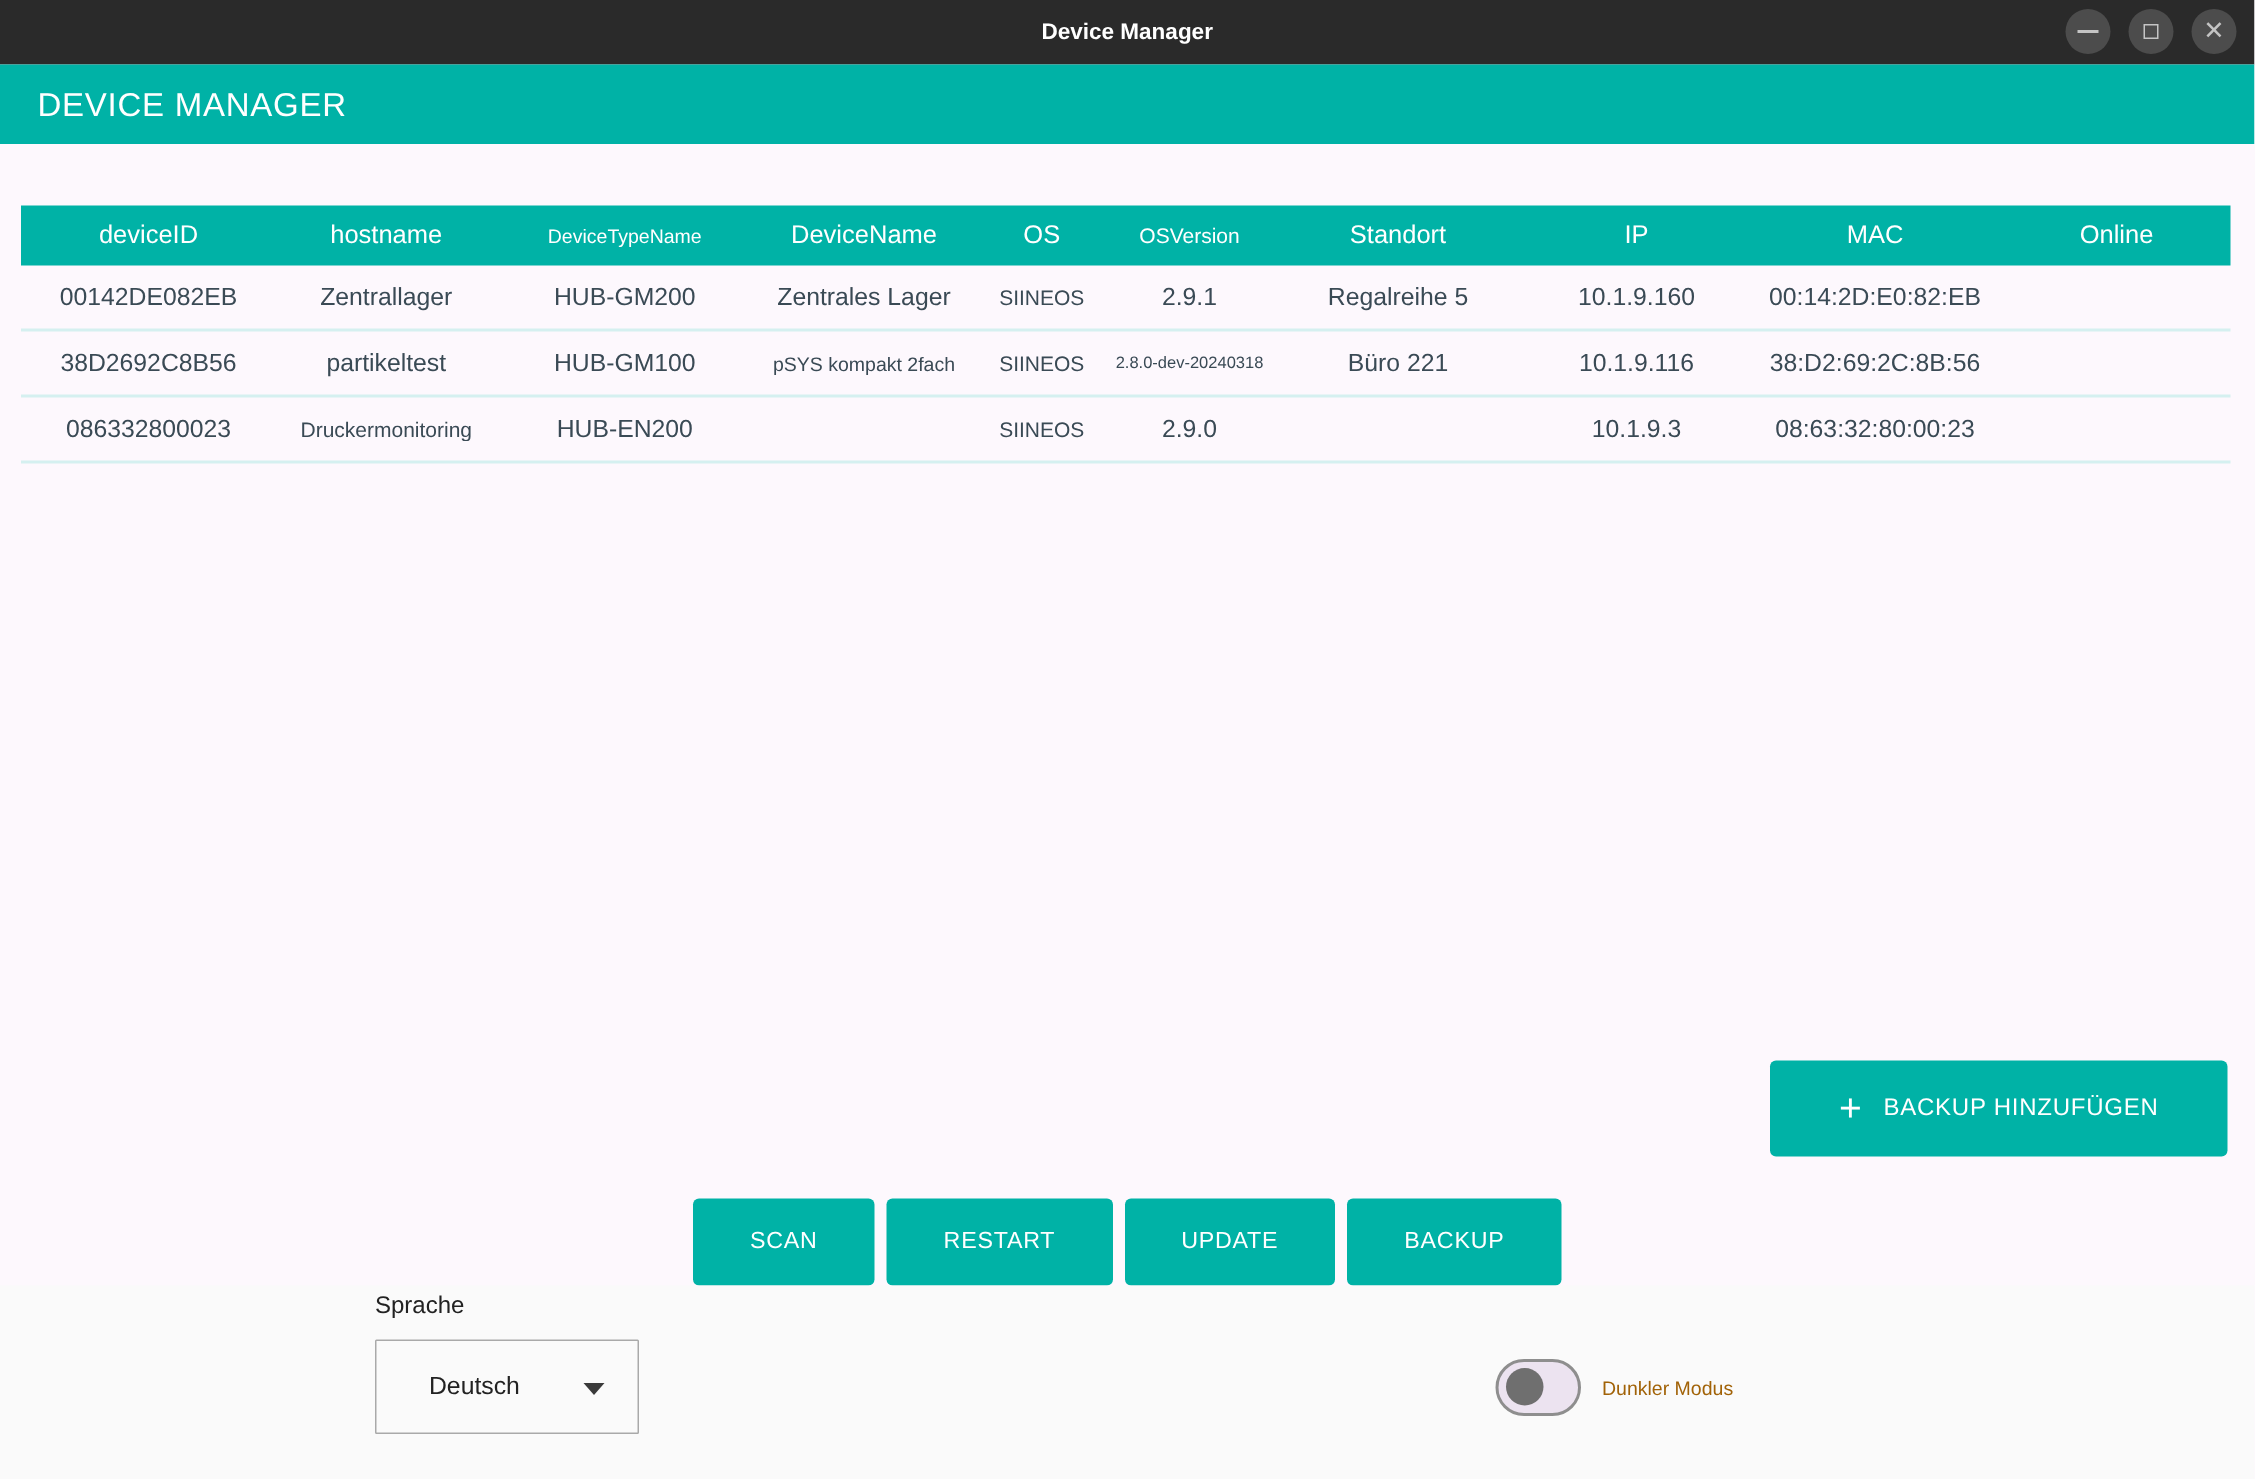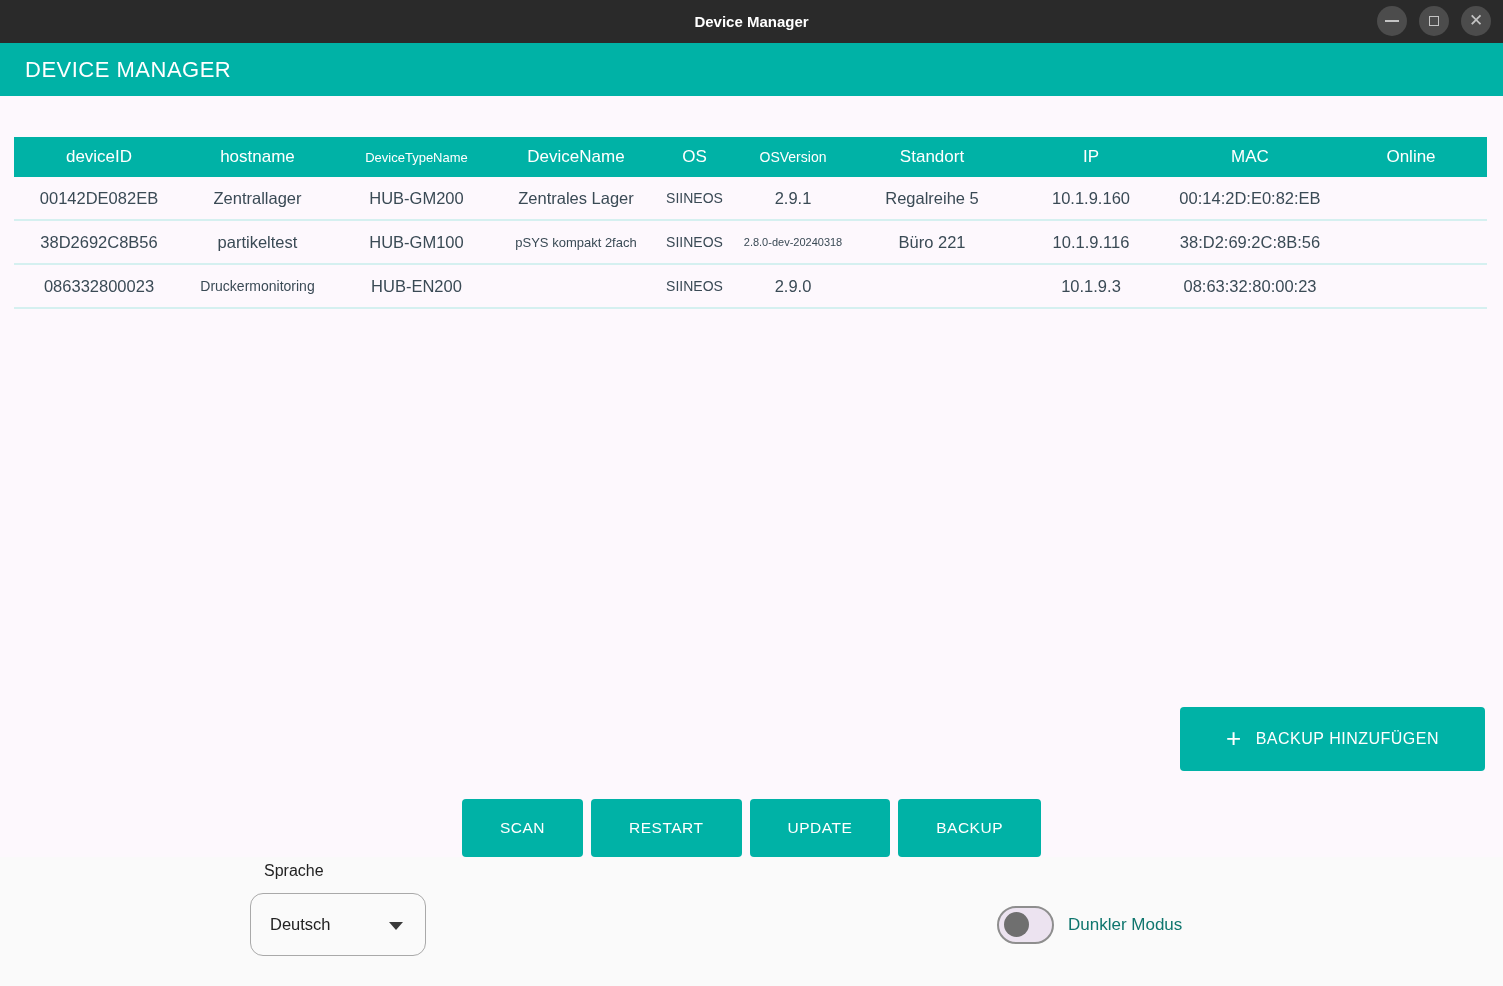--- a/index.html
+++ b/index.html
@@ -91,30 +91,30 @@
     display:flex; justify-content:center; gap:8px;
   }
   .action-row .btn { height:58px; padding:16px 38px; font-size:15.5px; }
 
   
   .bottom-panel {
     position:absolute; top:857px; left:0; width:100%; height:129px;
     background:#fafafa;
   }
   .lang-label {
-    position:absolute; left:264px; top:5px;
+    position:absolute; left:250px; top:5px;
     font-size:16px; color:#222;
   }
   .lang-select {
     position:absolute; left:250px; top:36px;
     width:176px; height:63px;
-    border:1px solid #a9a9a9; border-radius:13px;
+    border:1px solid #a9a9a9; border-radius:1px;
     background:transparent;
     display:flex; align-items:center;
-    padding-left:19px; font-size:16.5px; color:#222;
+    padding-left:35px; font-size:16.5px; color:#222;
     cursor:pointer;
   }
   .select-arrow {
     position:absolute; right:22px; top:28px;
     width:0; height:0;
     border-left:7px solid transparent;
     border-right:7px solid transparent;
     border-top:8px solid #3a3a3a;
   }
   .dark-toggle-wrap {
@@ -124,21 +124,21 @@
   .toggle {
     width:57px; height:38px; border-radius:19px;
     border:2px solid #8e8e8e; background:#ece3f0;
     position:relative; cursor:pointer;
   }
   .toggle-knob {
     position:absolute; left:5px; top:4px;
     width:25px; height:25px; border-radius:50%;
     background:#6f6f6f;
   }
-  .dark-label { font-size:17px; color:#0f766e; }
+  .dark-label { font-size:13px; color:#a16207; }
 </style>
 </head>
 <body>
 
 <div class="titlebar">
   <span class="titlebar-title">Device Manager</span>
   <div class="win-controls">
     <div class="win-btn">
         <span class="glyph-min"></span>
       </div>

